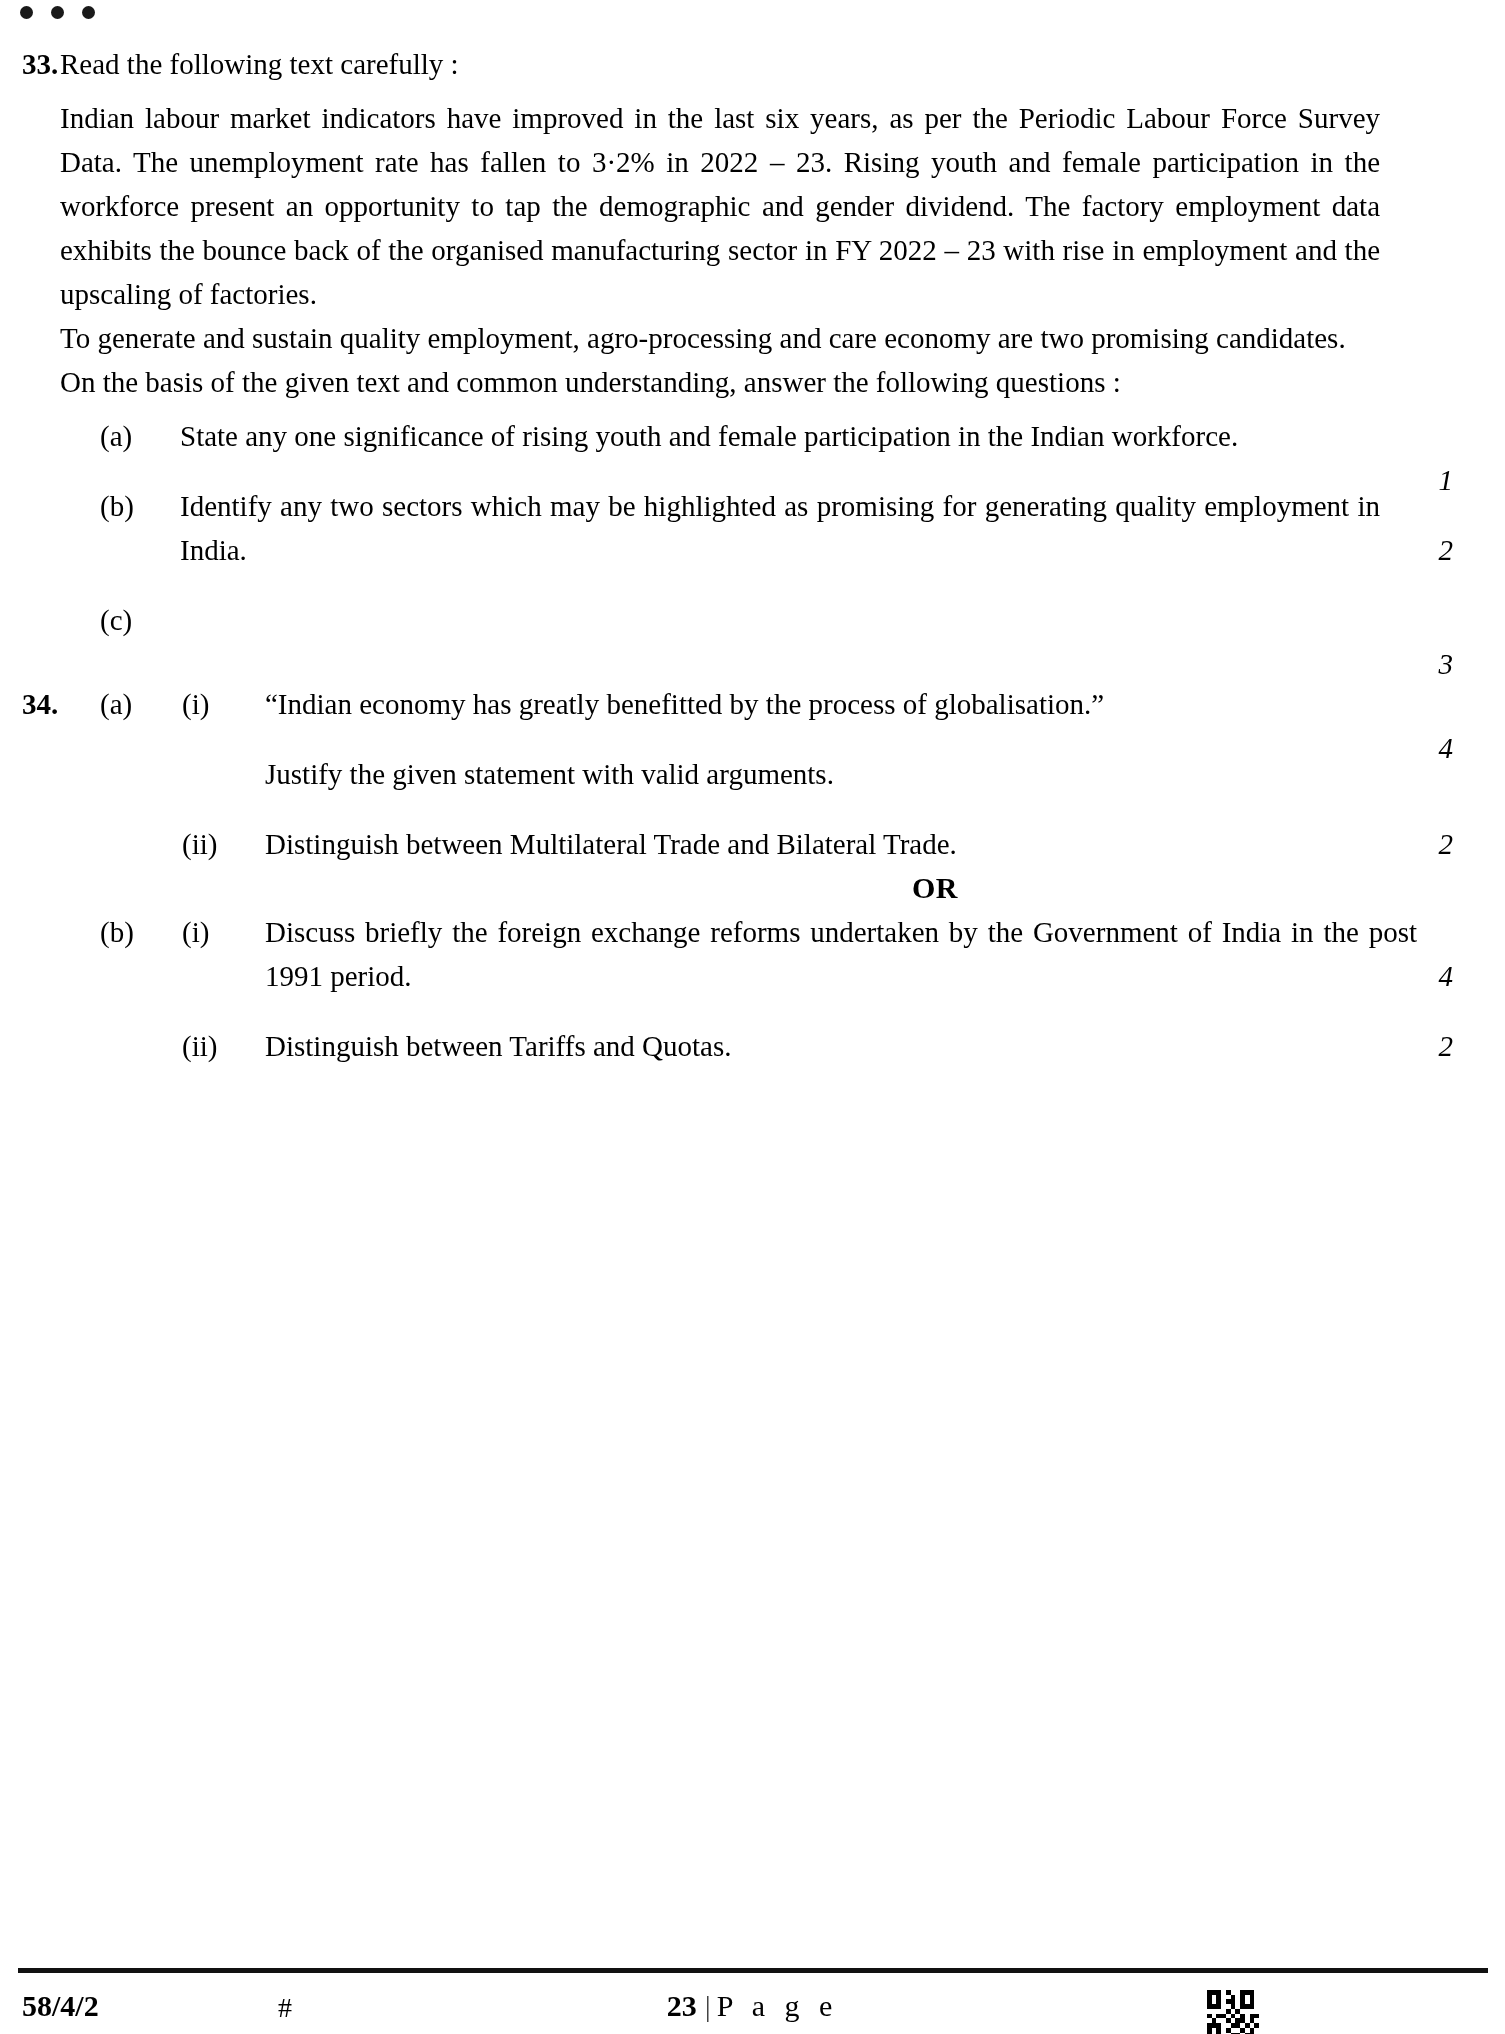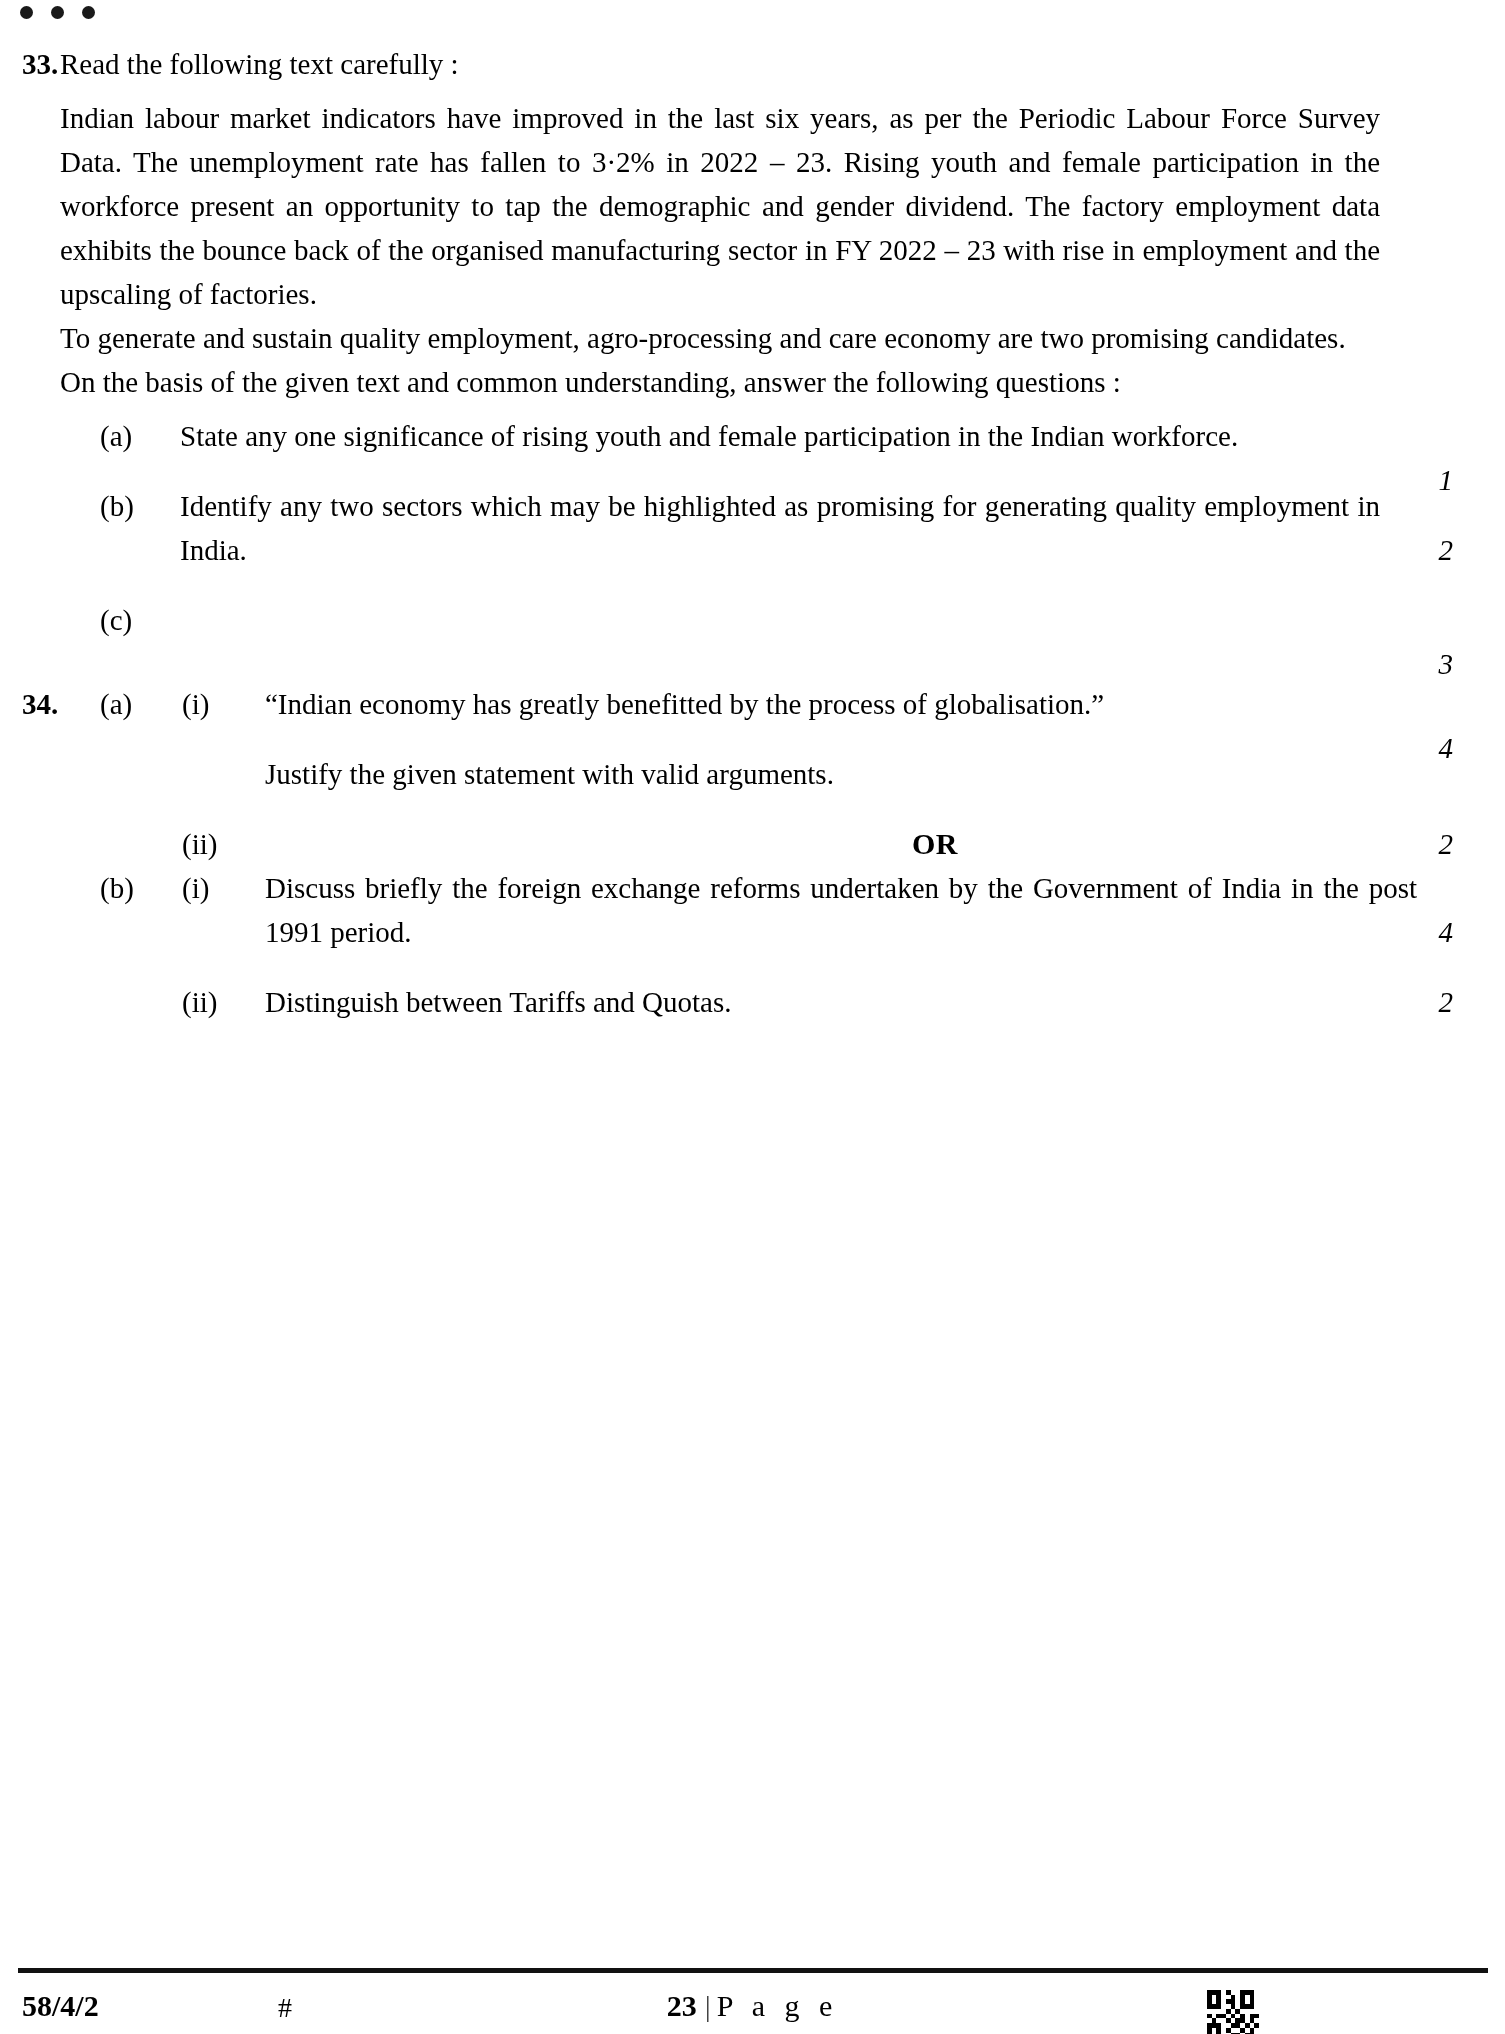--- a/index.html
+++ b/index.html
@@ -228,20 +228,21 @@
     </div>
 
     <div class="gap-md"></div>
 
     <div class="body-text nojust lvl-2">Justify the given statement with valid arguments.</div>
 
     <div class="gap-md"></div>
 
     <div class="qrow">
       <span class="qlabel-i">(ii)</span>
+      <div class="body-text nojust lvl-2">Distinguish between Multilateral Trade and Bilateral Trade.</div>
       <span class="marks" style="top:0px;">2</span>
     </div>
 
     <div class="or-word">OR</div>
 
     <div class="qrow">
       <span class="qlabel-a">(b)</span>
       <span class="qlabel-i">(i)</span>
       <div class="body-text lvl-2">Discuss briefly the foreign exchange reforms undertaken by the Government of India in the post 1991 period.</div>
       <span class="marks" style="top:44px;">4</span>

